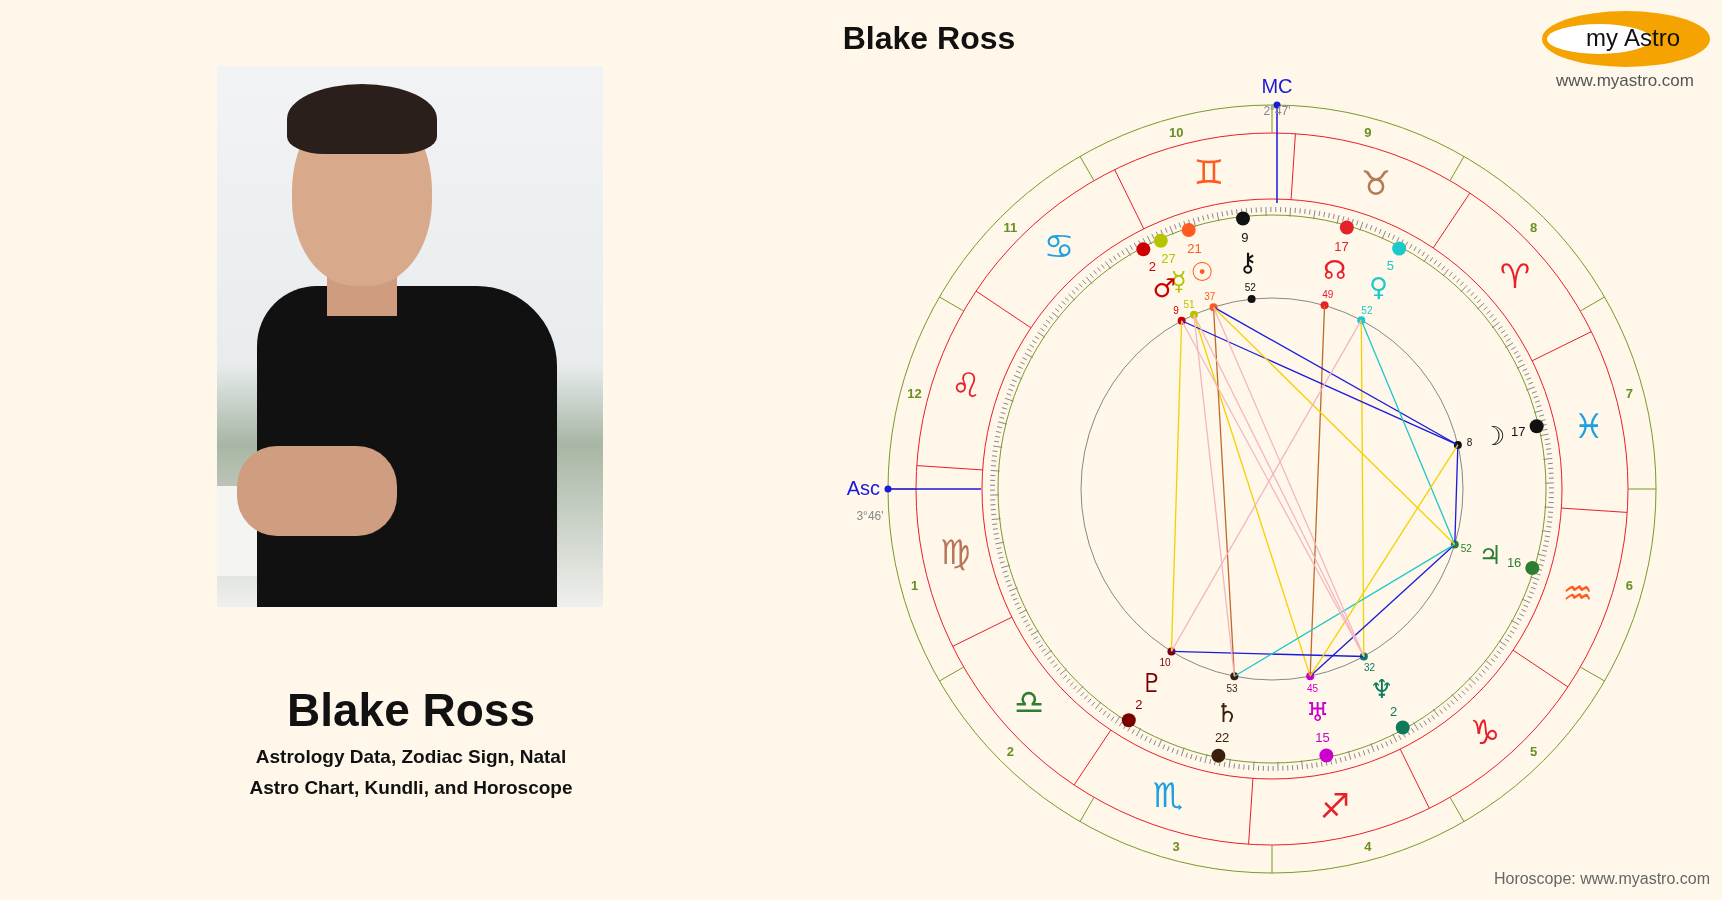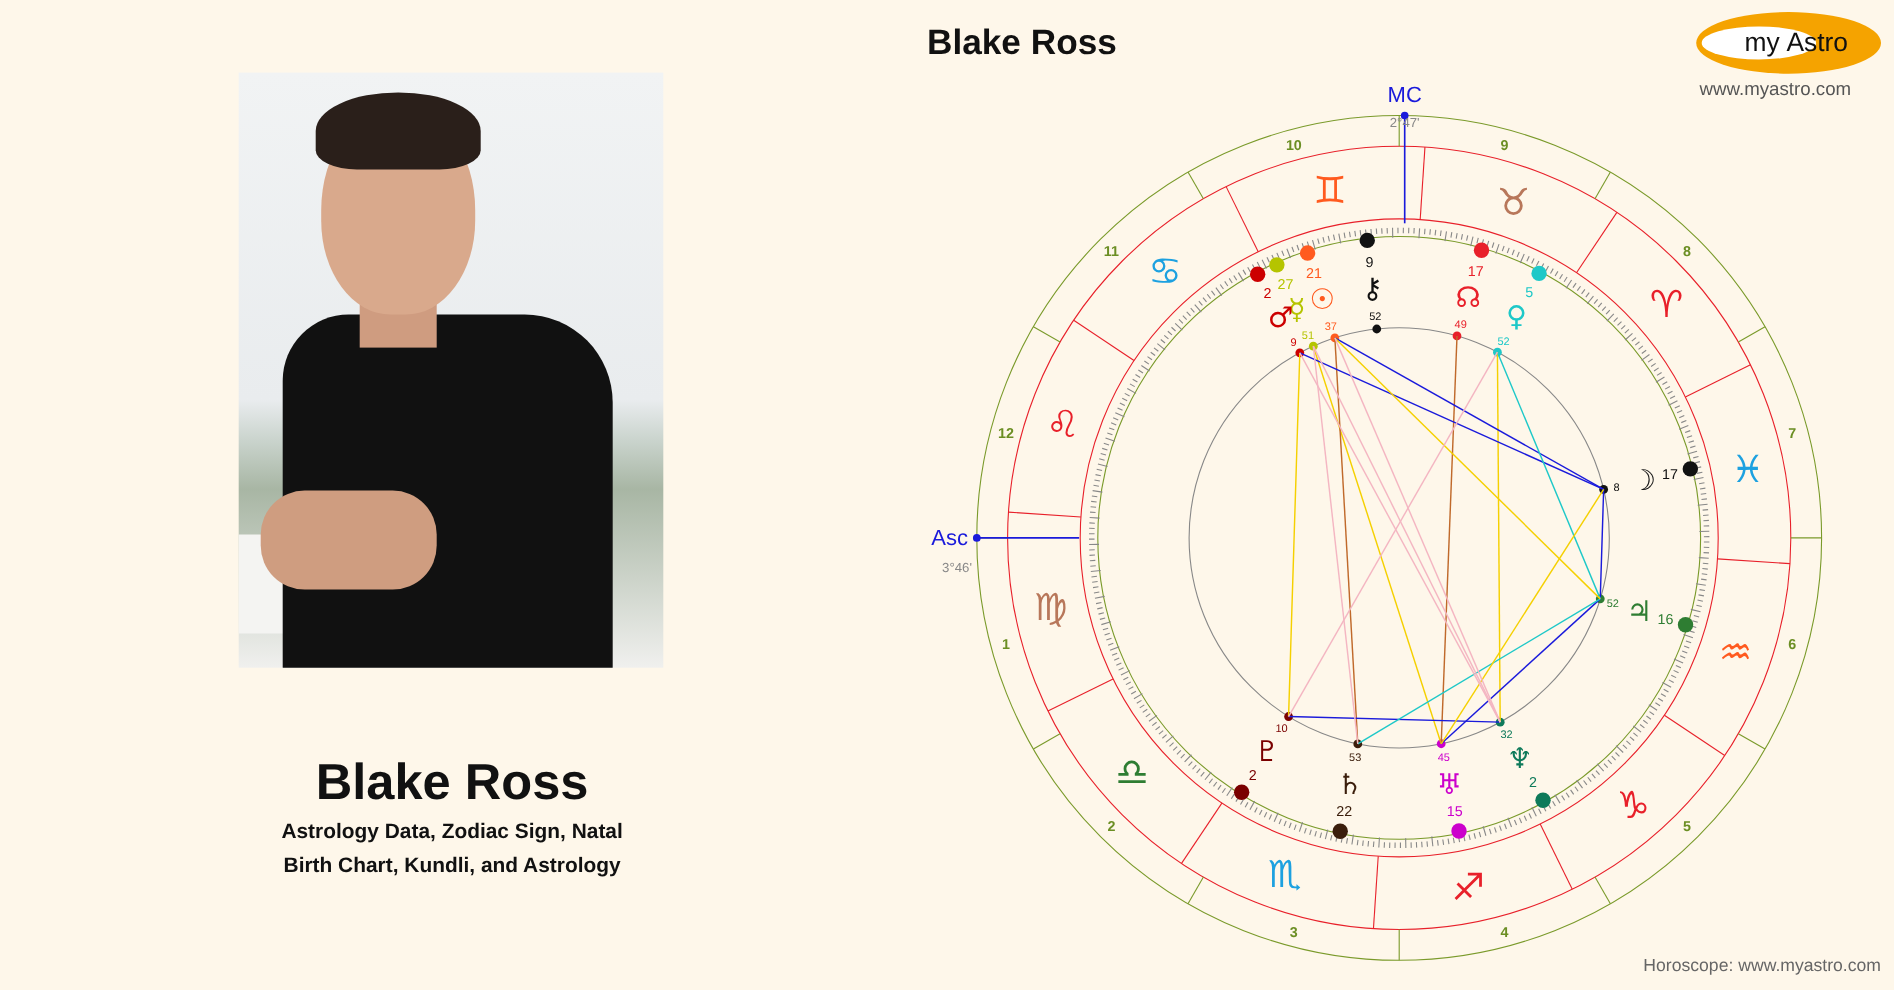--- a/index.html
+++ b/index.html
@@ -9,42 +9,42 @@
   #photo { left:217px; top:66px; width:386px; height:541px; background:linear-gradient(180deg,#f1f3f4 0%,#e9ecee 55%,#c9d3cc 62%,#a8b6a4 70%,#f0f0ee 100%); overflow:hidden; }
   #photo .shirt { position:absolute; left:40px; top:220px; width:300px; height:330px; background:#111; border-radius:60px 80px 10px 10px; }
   #photo .head { position:absolute; left:75px; top:30px; width:140px; height:190px; background:#d9a98c; border-radius:50% 50% 45% 45%; }
   #photo .hair { position:absolute; left:70px; top:18px; width:150px; height:70px; background:#2a1f1a; border-radius:60% 60% 30% 30%; }
   #photo .neck { position:absolute; left:110px; top:190px; width:70px; height:60px; background:#cf9c80; }
   #photo .arm { position:absolute; left:20px; top:380px; width:160px; height:90px; background:#cf9d80; border-radius:40px; }
   #photo .mug { position:absolute; left:-10px; top:420px; width:60px; height:90px; background:#f4f4f2; border-radius:8px; }
   #person-name { left:0; width:822px; top:683px; text-align:center; font-weight:bold; font-size:46px; color:#111; }
   #subtitle { left:0; width:822px; top:741px; text-align:center; font-weight:bold; font-size:19px; line-height:31px; color:#111; }
   #logo { left:1541px; top:10px; width:170px; height:58px; }
-  #logo-url { left:1545px; top:71px; width:160px; font-size:17px; color:#555; }
+  #logo-url { left:1545px; top:71px; width:160px; text-align:center; font-size:17px; color:#555; }
   #copyright { left:1460px; top:870px; width:250px; text-align:right; font-size:16px; color:#666; }
   #wheel { left:0; top:0; }
 </style>
 </head>
 <body>
 
 <div id="chart-title" class="abs">Blake Ross</div>
 
 <div id="photo" class="abs">
   <div class="mug"></div>
   <div class="shirt"></div>
   <div class="neck"></div>
   <div class="head"></div>
   <div class="hair"></div>
   <div class="arm"></div>
 </div>
 
 <div id="person-name" class="abs">Blake Ross</div>
 <div id="subtitle" class="abs">
   <div>Astrology Data, Zodiac Sign, Natal</div>
-  <div>Birth Chart, Kundli, and Astrology</div>
+  <div>Astro Chart, Kundli, and Horoscope</div>
 </div>
 
 <svg id="logo" class="abs" viewBox="0 0 170 58">
   <ellipse cx="85" cy="29" rx="84" ry="28" fill="#f5a300"></ellipse>
   <ellipse cx="58" cy="29" rx="52" ry="15" fill="#ffffff"></ellipse>
   <text x="45" y="36" font-size="24" fill="#111" font-family="Liberation Sans, sans-serif">my</text>
   <text x="83" y="36" font-size="24" fill="#111" font-family="Liberation Sans, sans-serif">Astro</text>
 </svg>
 <div id="logo-url" class="abs">www.myastro.com</div>
 

